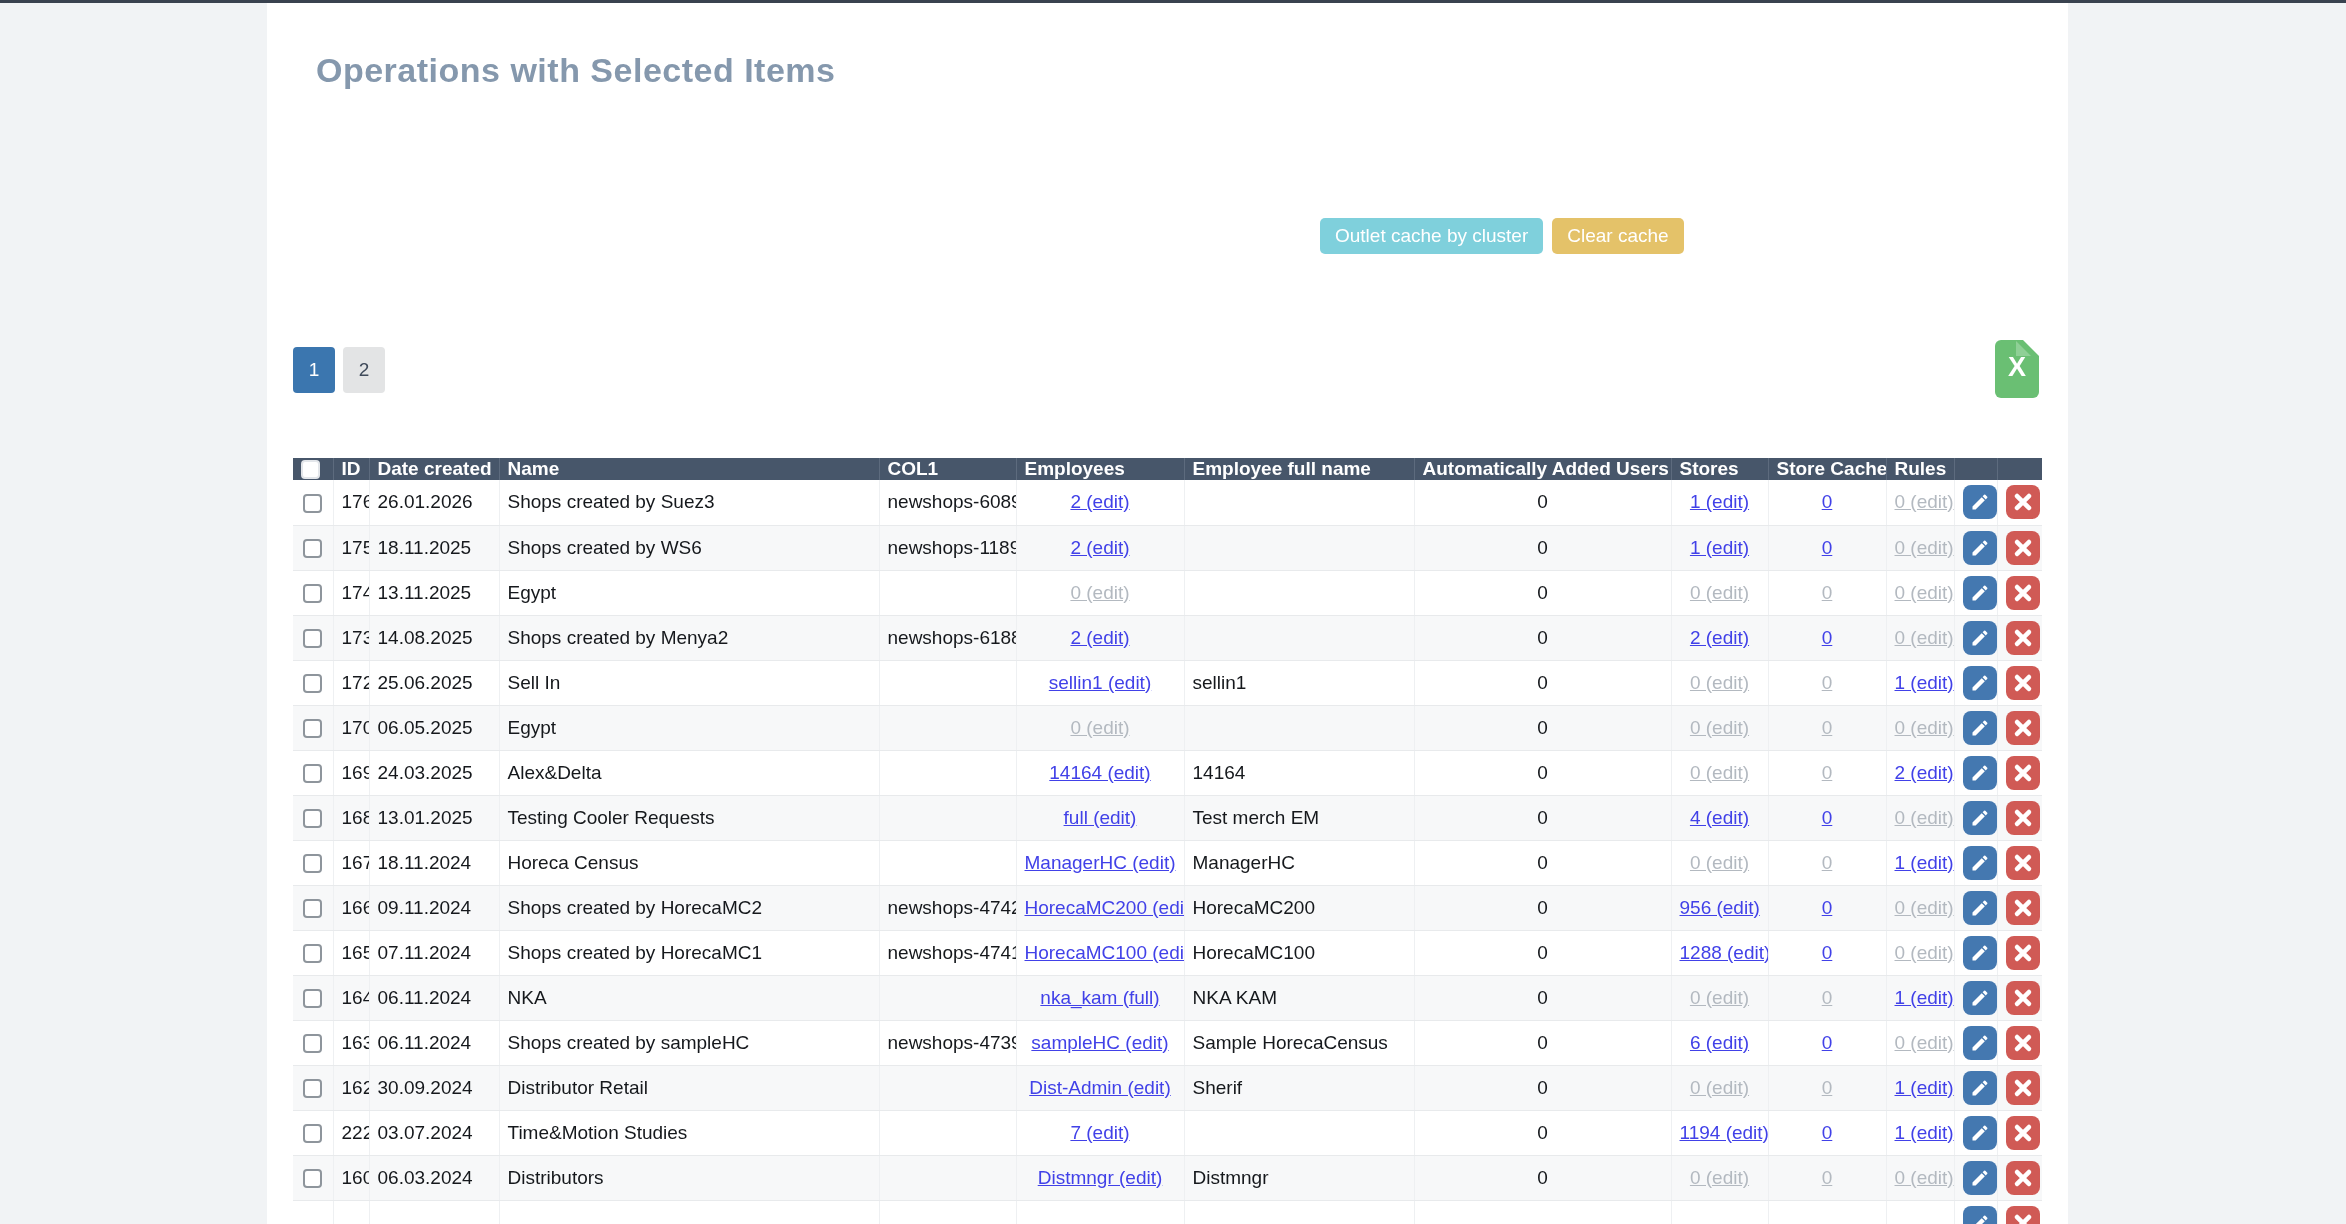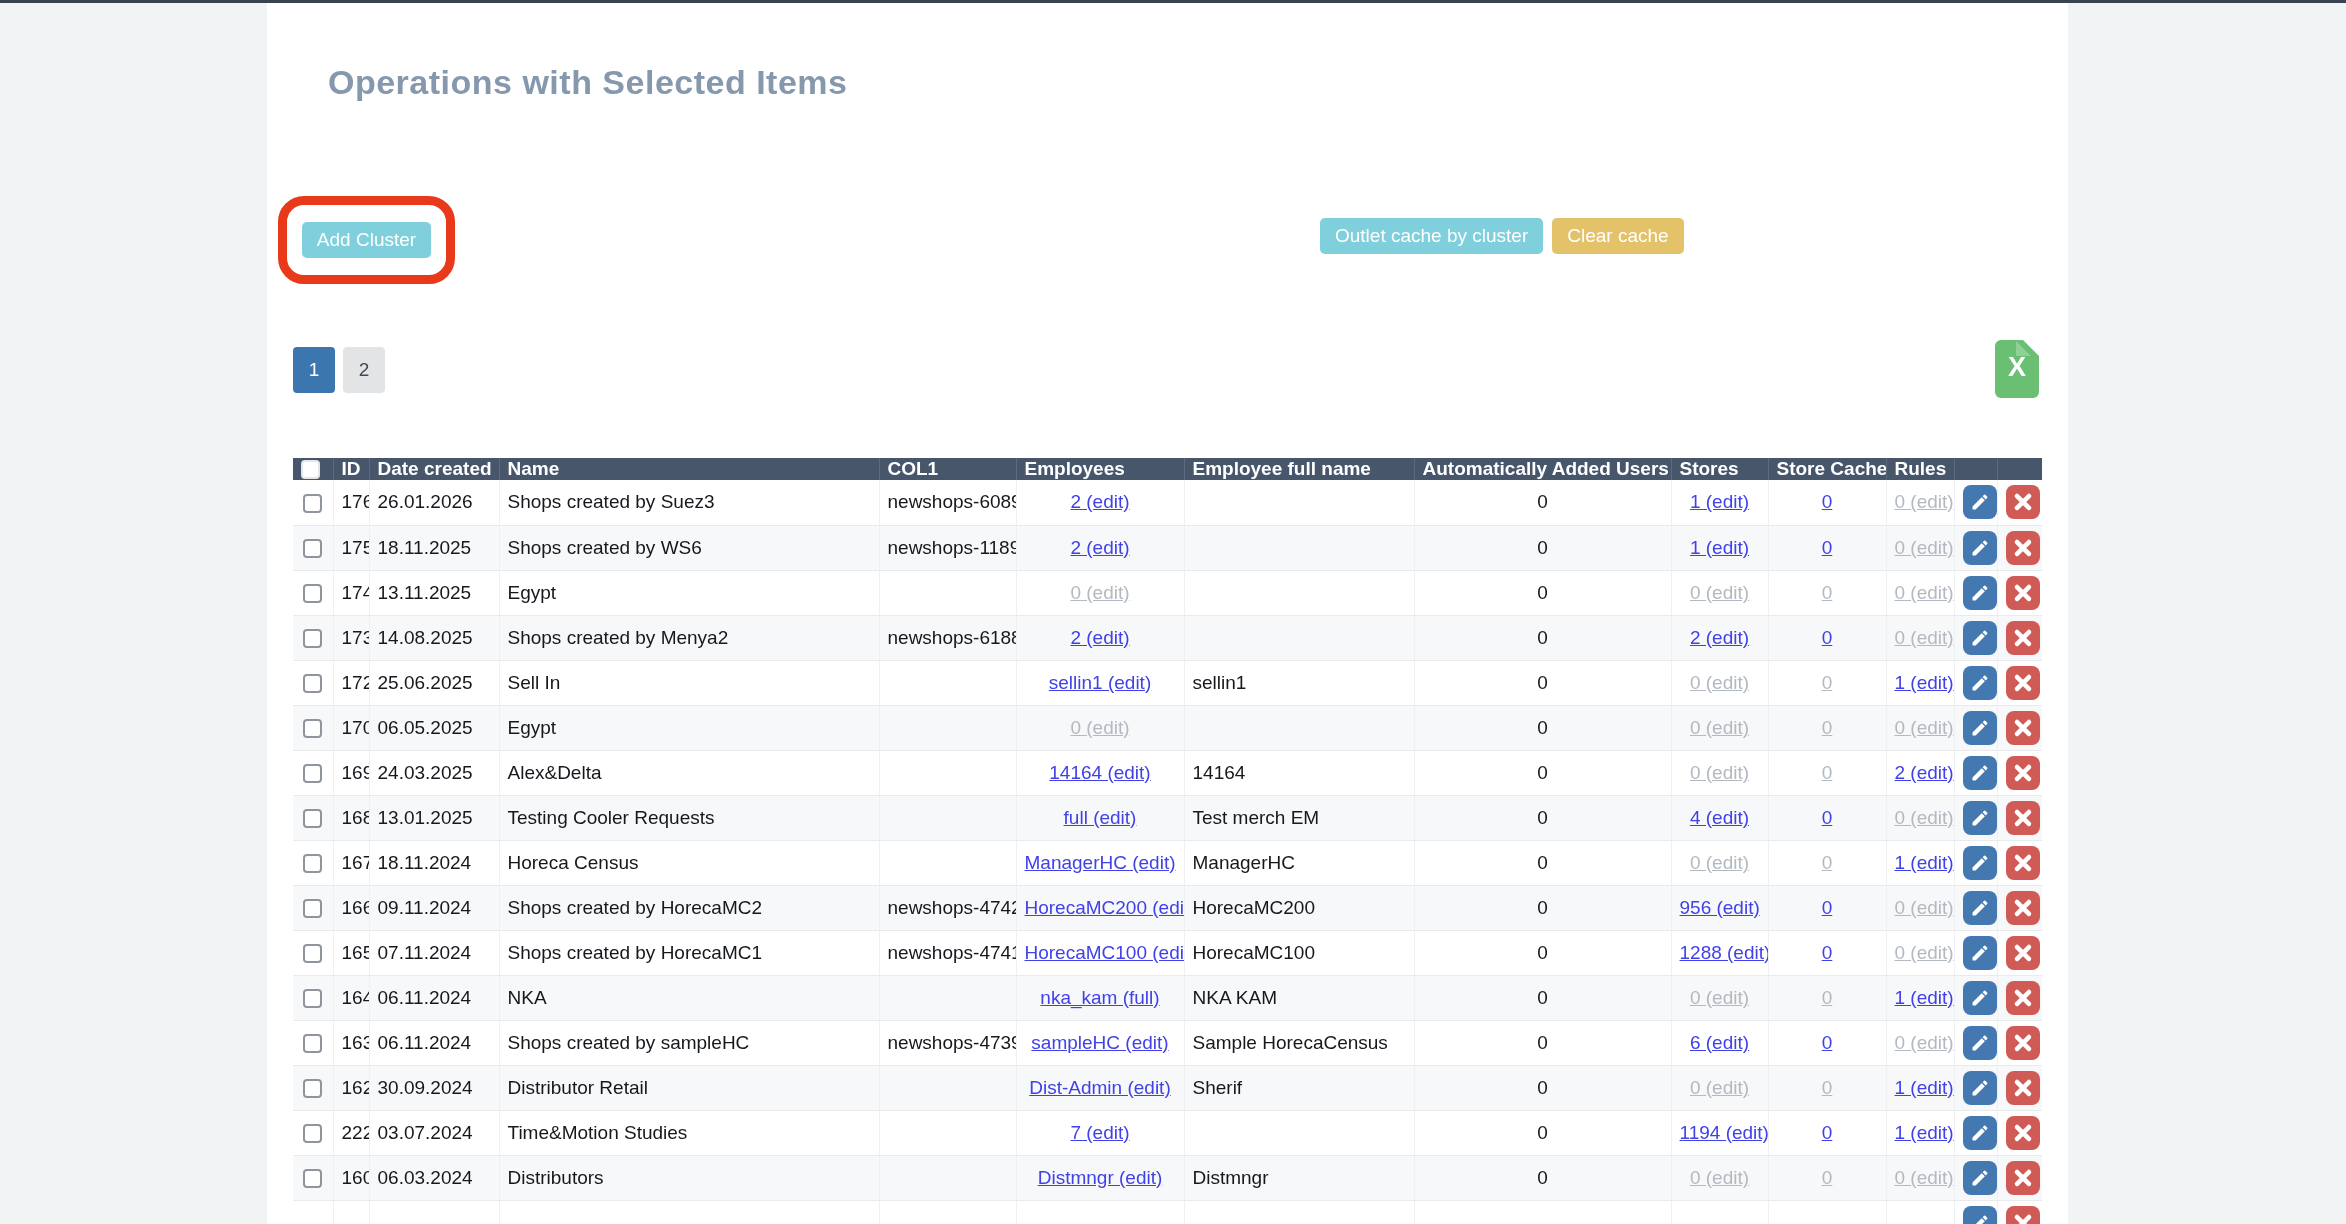--- a/index.html
+++ b/index.html
@@ -20,21 +20,21 @@
   html,body{margin:0;padding:0;}
   body{
     width:2346px;height:1224px;overflow:hidden;position:relative;
     background:#f1f3f5;
     font-family:"Liberation Sans", sans-serif;
   }
   .top-border{position:absolute;left:0;top:0;width:2346px;height:3px;background:#39424f;}
   .content{position:absolute;left:267px;top:3px;width:1801px;height:1221px;background:#ffffff;}
 
   .page-title{
-    position:absolute;left:49px;top:48px;margin:12px;
+    position:absolute;left:49px;top:48px;margin:0;
     font-size:34px;font-weight:bold;color:var(--title-color);letter-spacing:0.5px;
   }
 
   .bulk-toolbar{position:absolute;left:32px;top:124px;display:flex;gap:10px;}
   .btn{
     display:inline-flex;align-items:center;justify-content:center;
     height:33px;padding:0 15px;border:none;border-radius:5px;
     color:#fff;font-size:19px;font-family:"Liberation Sans",sans-serif;cursor:pointer;white-space:nowrap;
   }
   .btn-red{background:var(--accent-red);}
@@ -115,23 +115,20 @@
 </head>
 <body>
 
 <div class="top-border"></div>
 
 <div class="content">
 
   <h1 class="page-title">Operations with Selected Items</h1>
 
 
-  <div class="add-cluster-annotation">
-    <button class="btn btn-cyan btn-lg">Add Cluster</button>
-  </div>
 
   <div class="cache-toolbar">
     <button class="btn btn-cyan btn-lg">Outlet cache by cluster</button>
     <button class="btn btn-tan btn-lg">Clear cache</button>
   </div>
 
   <div class="pagination">
     <button class="page-btn active">1</button>
     <button class="page-btn">2</button>
   </div>

